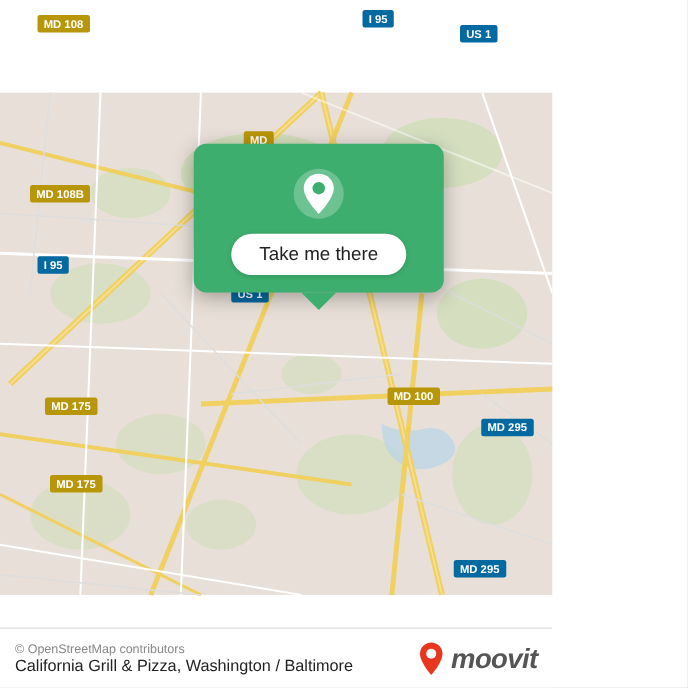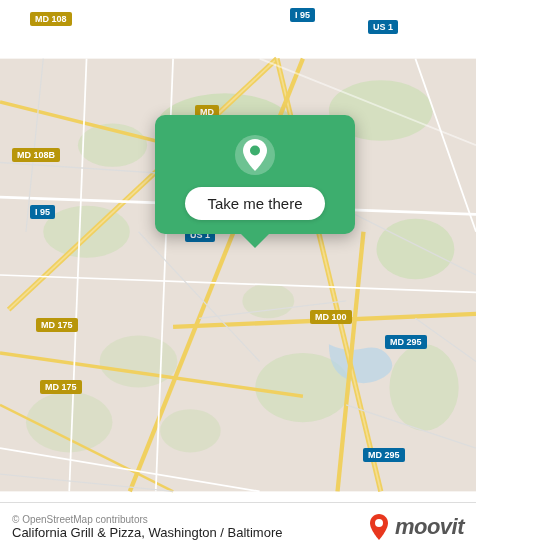--- a/index.html
+++ b/index.html
@@ -6,21 +6,21 @@
 
     body {
       width: 550px;
       height: 550px;
       overflow: hidden;
       font-family: Arial, sans-serif;
       position: relative;
     }
 
     #map-container {
-      width: 476px;
+      width: 442px;
       height: 550px;
       position: relative;
       overflow: hidden;
     }
 
     
     #map-svg {
       position: absolute;
       top: 0; left: 0;
       width: 100%;
@@ -205,21 +205,21 @@
   <div class="road-badge road-badge-blue" style="top:8px; left:290px;">I 95</div>
   <div class="road-badge road-badge-blue" style="top:20px; left:368px;">US 1</div>
   <div class="road-badge" style="top:105px; left:195px;">MD</div>
   <div class="road-badge road-badge-blue" style="top:205px; left:30px;">I 95</div>
   <div class="road-badge road-badge-blue" style="top:228px; left:185px;">US 1</div>
   <div class="road-badge" style="top:310px; left:310px;">MD 100</div>
   <div class="road-badge road-badge-blue" style="top:335px; left:385px;">MD 295</div>
   <div class="road-badge" style="top:318px; left:36px;">MD 175</div>
   <div class="road-badge" style="top:380px; left:40px;">MD 175</div>
   <div class="road-badge road-badge-blue" style="top:448px; left:363px;">MD 295</div>
-  <div class="road-badge" style="top:148px; left:12px;">MD 108B</div>
+  <div class="road-badge" style="top:148px; left:24px;">MD 108B</div>
   <div class="road-badge" style="top:152px; left:490px;">MD</div>
   <div style="position:absolute; top:426px; left:486px; font-size:11px; font-weight:bold; color:#555; z-index:5;">10B</div>
 
   <div id="bottom-bar">
     <div id="bottom-left">
       <span id="attribution-text">© OpenStreetMap contributors</span>
       <span id="place-name">California Grill &amp; Pizza, Washington / Baltimore</span>
     </div>
     <div id="moovit-logo">
 

